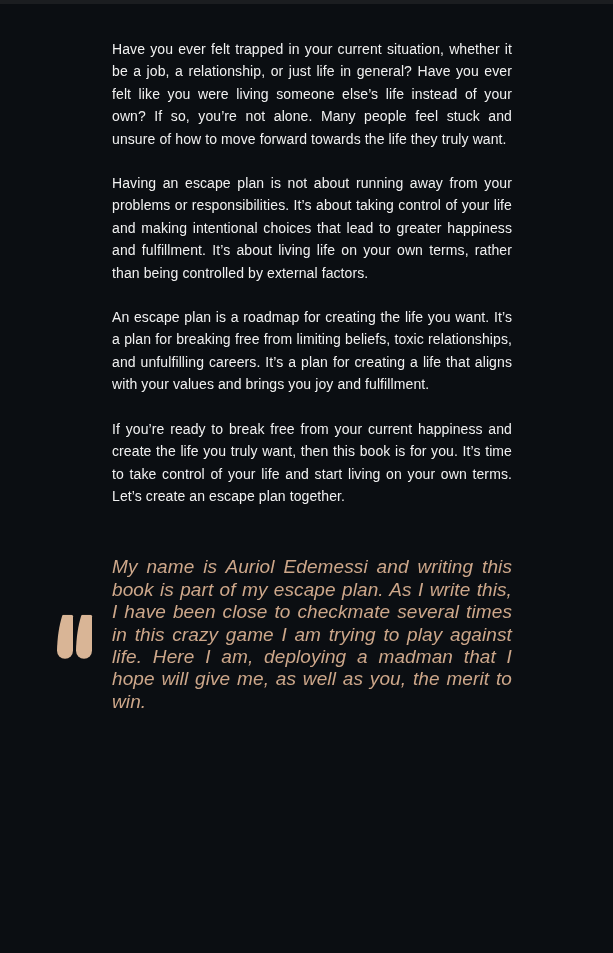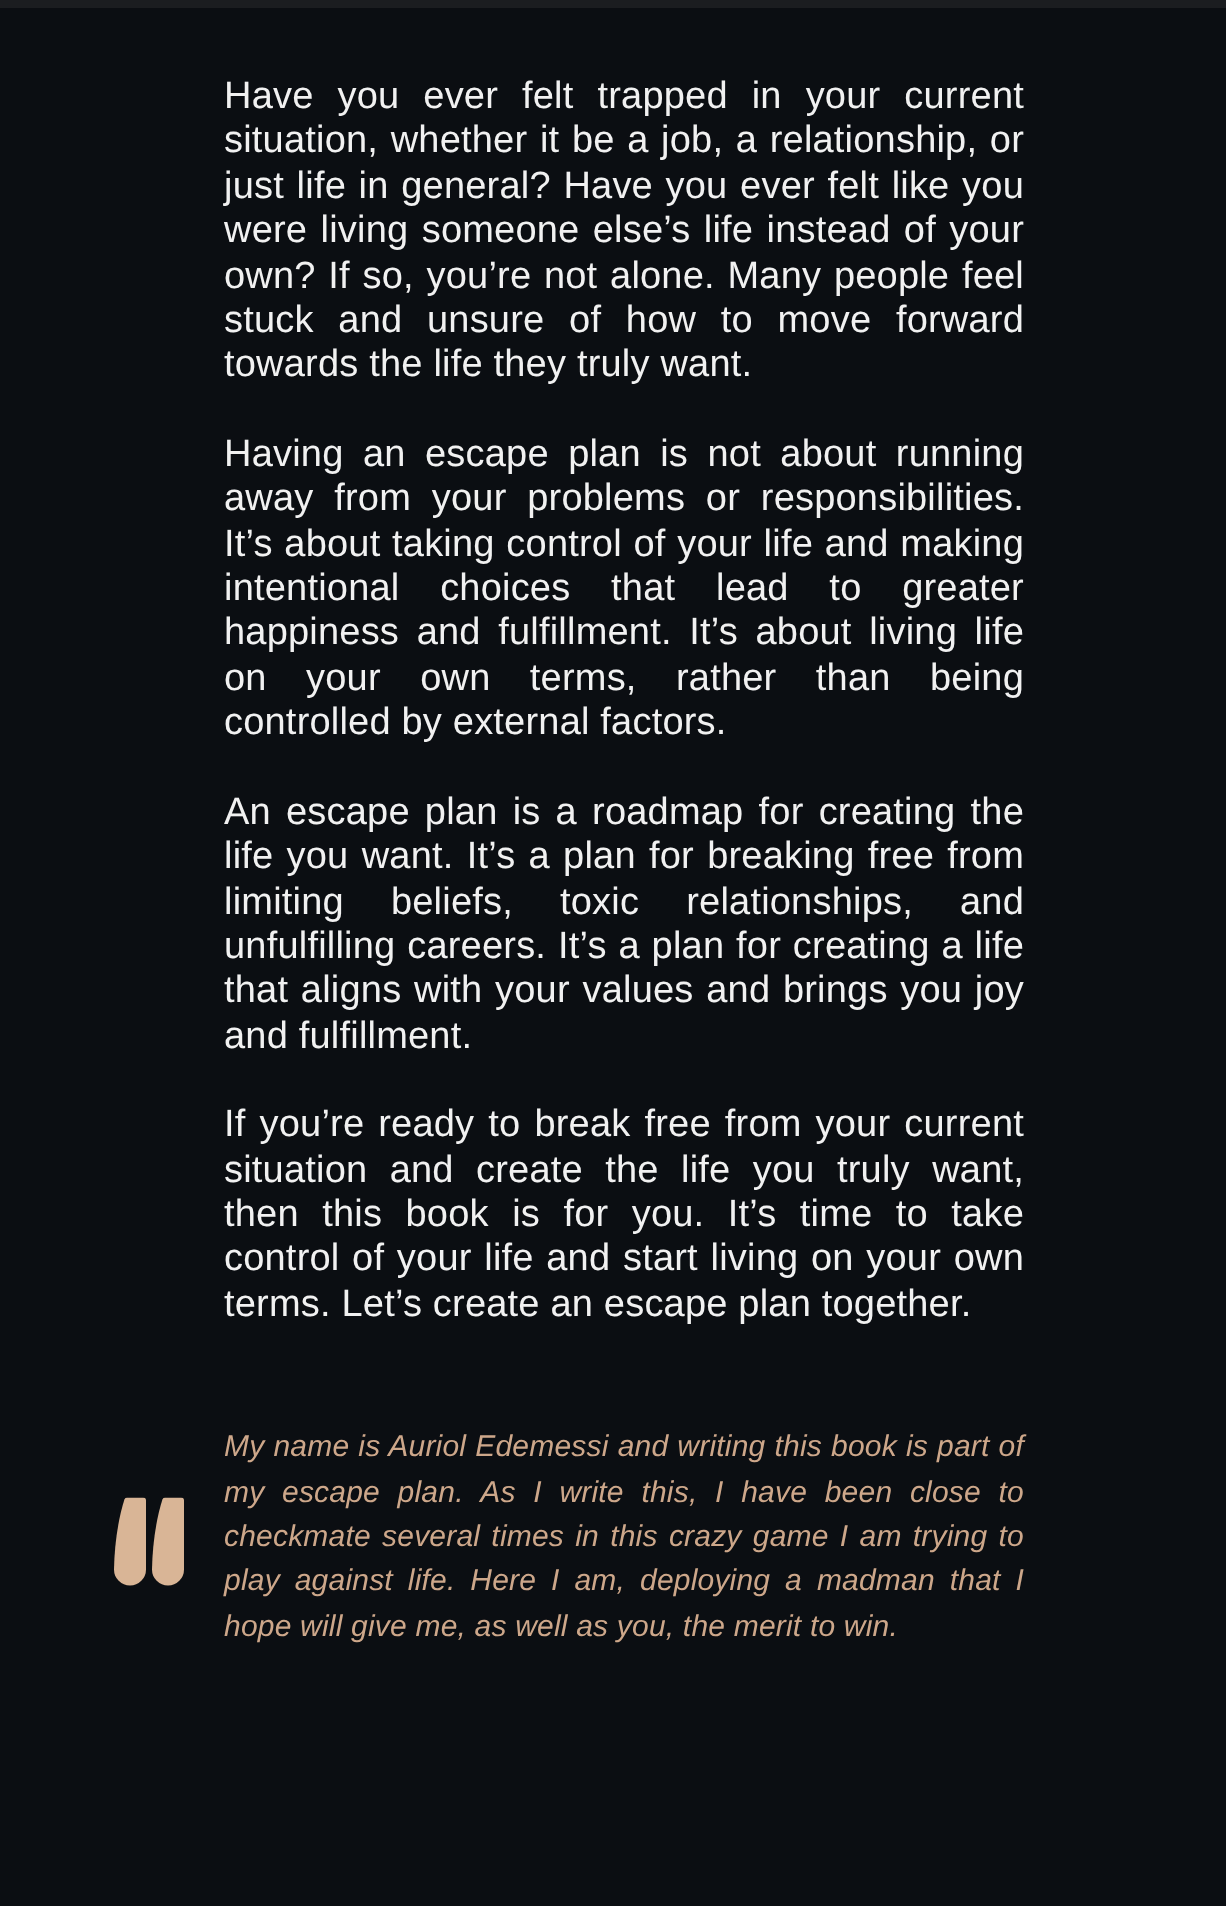--- a/index.html
+++ b/index.html
@@ -27,21 +27,21 @@
     position: absolute;
     top: 4px;
     left: 0;
     width: 613px;
     padding: 34px 101px 0 112px;
     box-sizing: border-box;
   }
   .content p.body-para {
     margin: 0 0 22px 0;
     color: #f1f1f1;
-    font-size: 19px;
+    font-size: 14px;
     line-height: 22.4px;
     text-align: justify;
     letter-spacing: 0.1px;
   }
   .quote-row {
     position: relative;
     margin-top: 49px;
   }
   .quote-mark {
     position: absolute;
@@ -51,38 +51,38 @@
     width: 36px;
     height: 46px;
     line-height: 0;
   }
   .quote-mark svg {
     display: block;
   }
   .quote-text {
     margin: 0;
     color: #cda78a;
-    font-size: 15px;
+    font-size: 19px;
     line-height: 22.4px;
     font-style: italic;
     text-align: justify;
     letter-spacing: 0.1px;
   }
 </style>
 </head>
 <body>
 
 <div class="page">
   <div class="top-strip"></div>
 
   <div class="content">
     <p class="body-para">Have you ever felt trapped in your current situation, whether it be a job, a relationship, or just life in general? Have you ever felt like you were living someone else’s life instead of your own? If so, you’re not alone. Many people feel stuck and unsure of how to move forward towards the life they truly want.</p>
     <p class="body-para">Having an escape plan is not about running away from your problems or responsibilities. It’s about taking control of your life and making intentional choices that lead to greater happiness and fulfillment. It’s about living life on your own terms, rather than being controlled by external factors.</p>
     <p class="body-para">An escape plan is a roadmap for creating the life you want. It’s a plan for breaking free from limiting beliefs, toxic relationships, and unfulfilling careers. It’s a plan for creating a life that aligns with your values and brings you joy and fulfillment.</p>
-    <p class="body-para">If you’re ready to break free from your current situation and create the life you truly want, then this book is for you. It’s time to take control of your life and start living on your own terms. Let’s create an escape plan together.</p>
+    <p class="body-para">If you’re ready to break free from your current happiness and create the life you truly want, then this book is for you. It’s time to take control of your life and start living on your own terms. Let’s create an escape plan together.</p>
 
     <div class="quote-row">
       <span class="quote-mark">
         <svg width="36" height="46" viewBox="0 0 36 46" xmlns="http://www.w3.org/2000/svg" aria-hidden="true">
           <g fill="#d9b596">
             <path d="M6.5 0 H14.5 Q16 0 16 1.5 V36 A8 8 0 0 1 0 36 C0.2 24 2 11 5.2 1 Q5.6 0 6.5 0 Z"></path>
             <path transform="translate(19,0)" d="M6.5 0 H14.5 Q16 0 16 1.5 V36 A8 8 0 0 1 0 36 C0.2 24 2 11 5.2 1 Q5.6 0 6.5 0 Z"></path>
           </g>
         </svg>
       </span>

